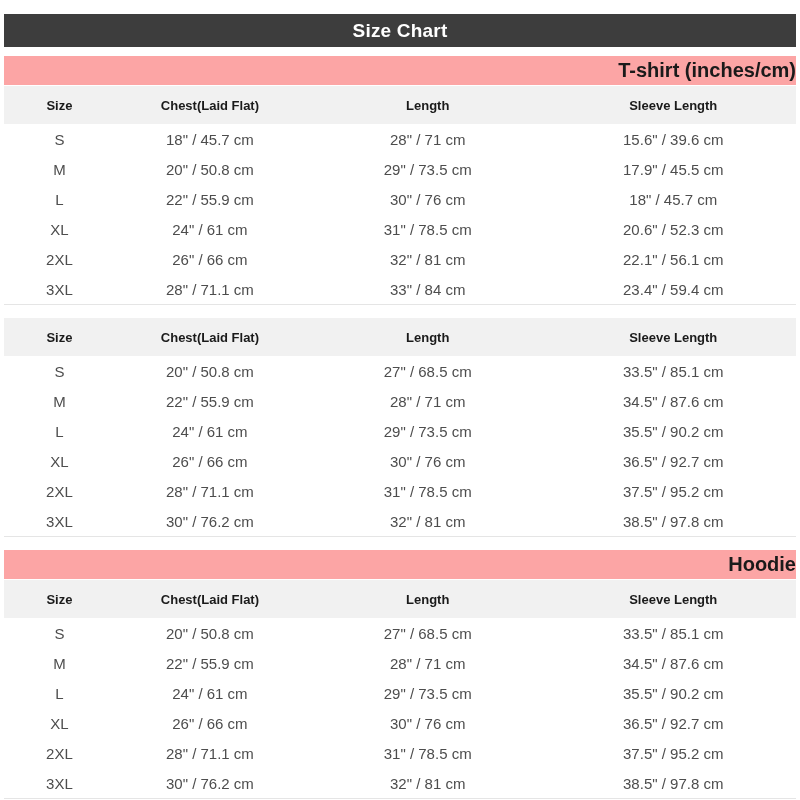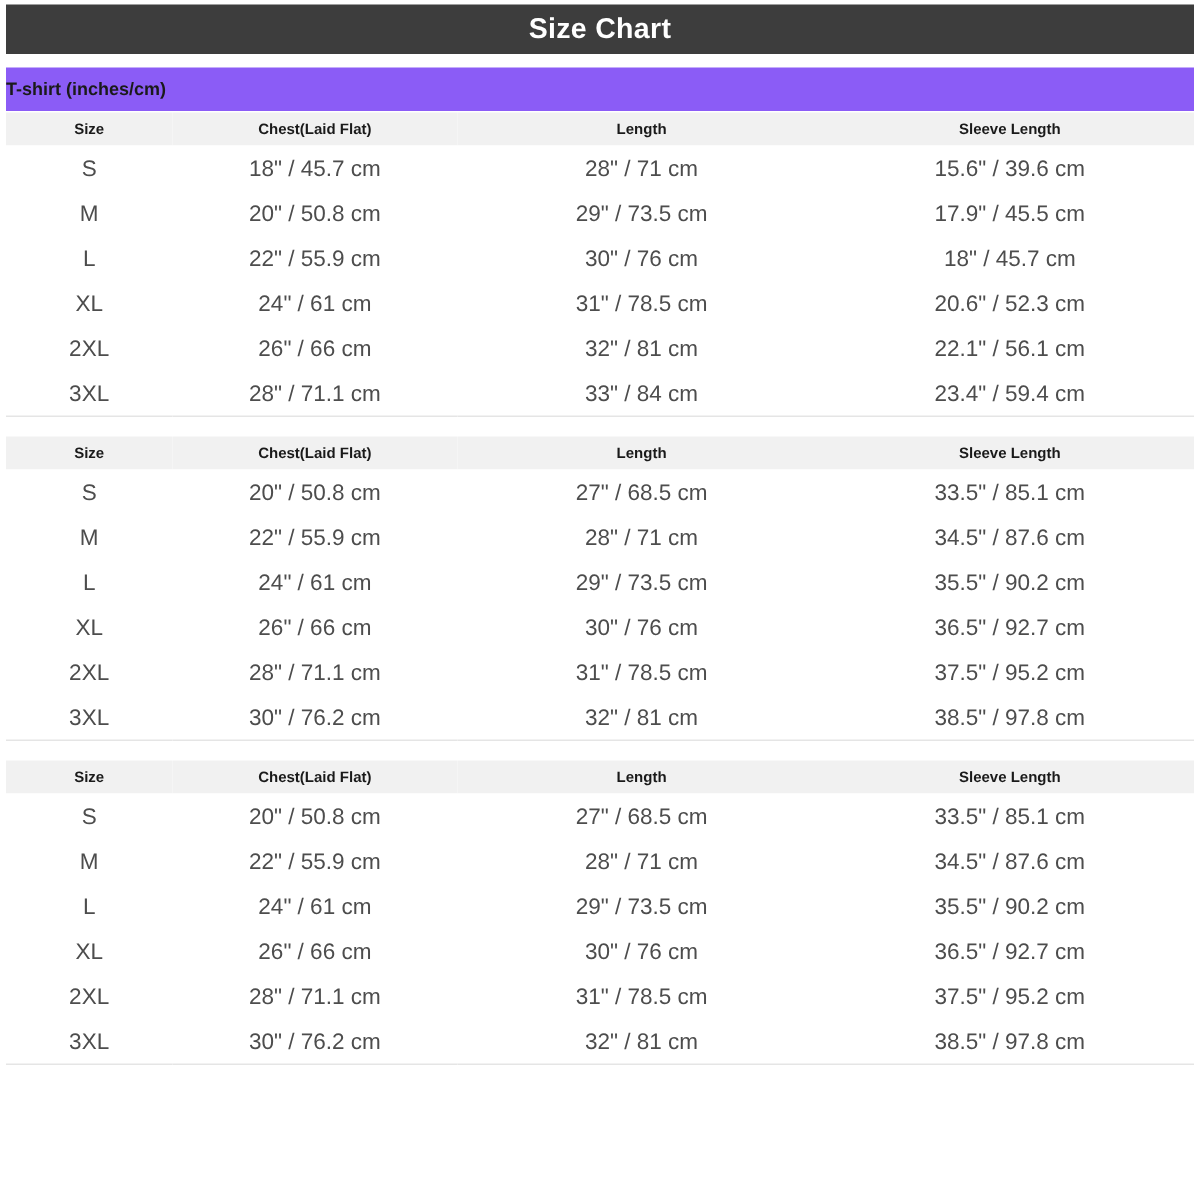--- a/index.html
+++ b/index.html
@@ -5,65 +5,65 @@
   html, body {
     margin: 0;
     padding: 0;
     background: #ffffff;
     font-family: "Liberation Sans", sans-serif;
   }
   .page {
     width: 800px;
     height: 800px;
     box-sizing: border-box;
-    padding: 3px 4px 0 4px;
+    padding: 14px 4px 0 4px;
     background: #ffffff;
   }
   .title-bar {
     background: #3d3d3d;
     color: #ffffff;
     text-align: center;
     font-weight: bold;
     font-size: 19px;
     height: 33px;
     line-height: 33px;
     margin-bottom: 9px;
     letter-spacing: 0.2px;
   }
   .section {
     margin-bottom: 13px;
   }
   .section-header {
-    background: #8b5cf6;
+    background: #fca5a5;
     color: #1a1a1a;
-    text-align: left;
+    text-align: right;
     font-weight: bold;
-    font-size: 12px;
+    font-size: 20px;
     height: 29px;
     line-height: 29px;
     margin-bottom: 1px;
   }
   table.size-table {
     width: 100%;
     border-collapse: collapse;
     table-layout: fixed;
     border-bottom: 1px solid #e5e5e5;
   }
   col.c1 { width: 14%; }
   col.c2 { width: 24%; }
   col.c3 { width: 31%; }
   col.c4 { width: 31%; }
   table.size-table thead tr {
     background: #f1f1f1;
   }
   table.size-table th {
     font-weight: bold;
-    font-size: 10px;
+    font-size: 13px;
     color: #1a1a1a;
-    height: 22px;
+    height: 38px;
     text-align: center;
     padding: 0;
   }
   table.size-table td {
     font-size: 15px;
     color: #4d4d4d;
     height: 30px;
     text-align: center;
     padding: 0;
     background: #ffffff;
@@ -182,20 +182,21 @@
             <tr>
               <td>3XL</td>
               <td>30" / 76.2 cm</td>
               <td>32" / 81 cm</td>
               <td>38.5" / 97.8 cm</td>
             </tr>
           </tbody>
         </table>
       </section>
       <section class="section">
+        <div class="section-header">Hoodie</div>
         <table class="size-table">
           <colgroup>
             <col class="c1">
             <col class="c2">
             <col class="c3">
             <col class="c4">
           </colgroup>
           <thead>
             <tr>
               <th>Size</th>

